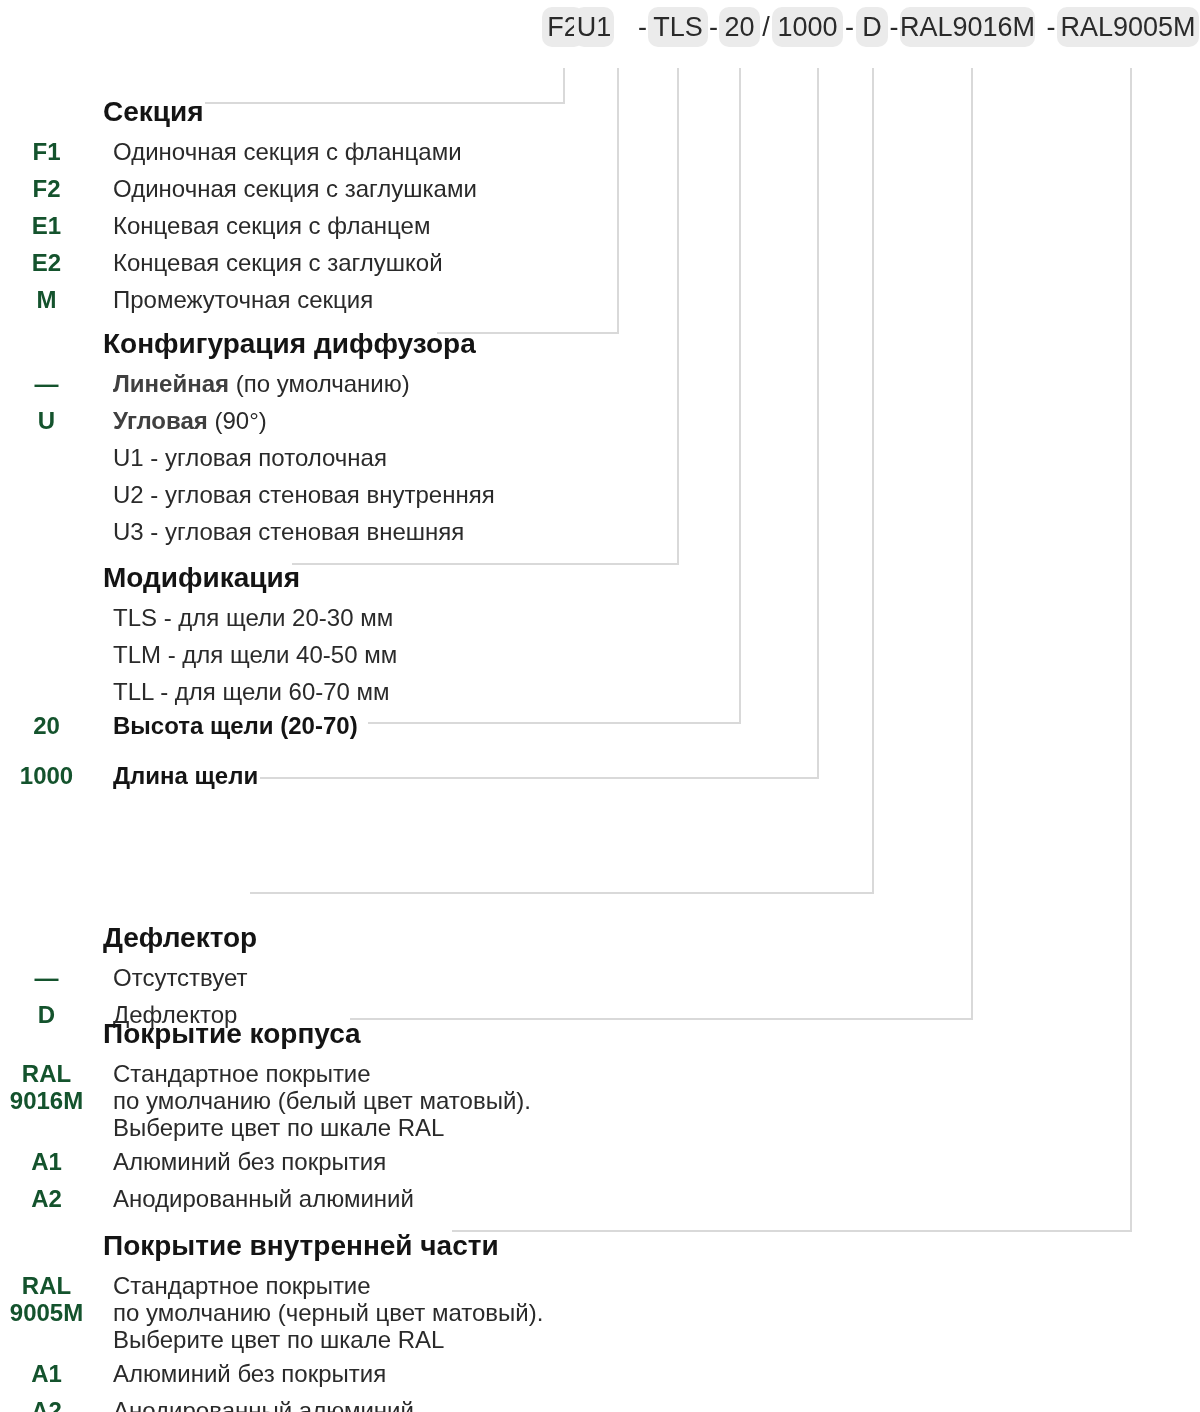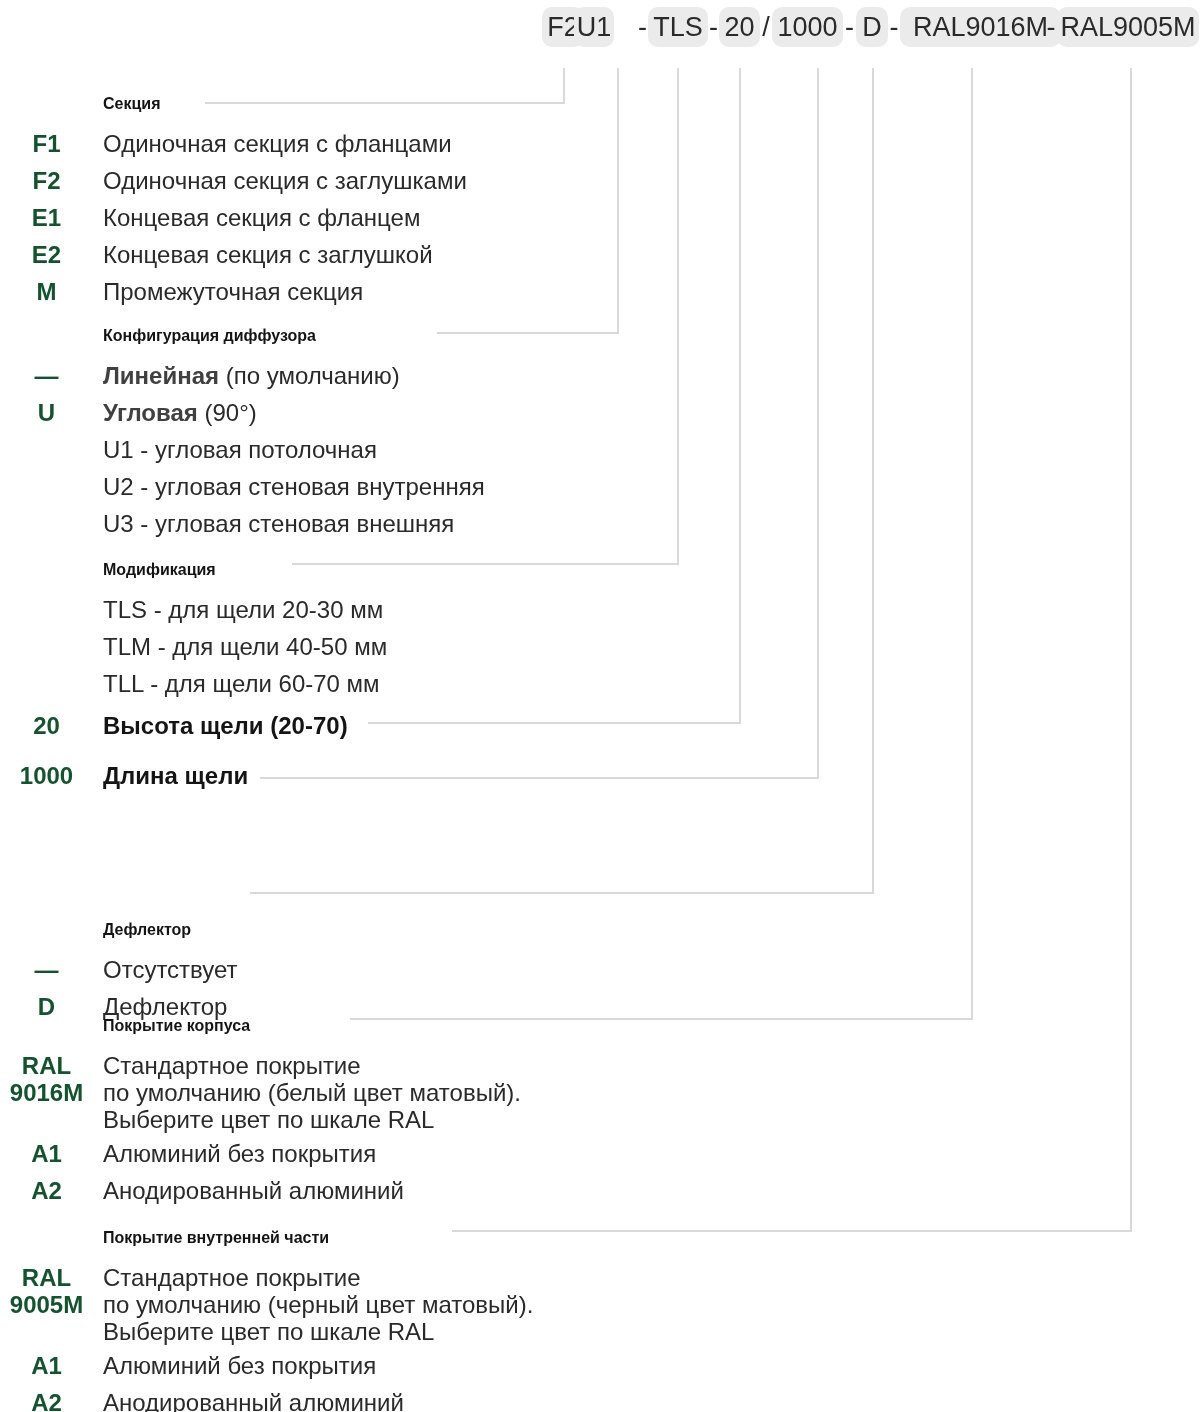--- a/index.html
+++ b/index.html
@@ -15,24 +15,24 @@
   }
   .sep{
     position:absolute;top:7px;height:40px;display:flex;align-items:center;justify-content:center;
     font-size:27px;color:#2a2a2a;
   }
   
   .vline{position:absolute;width:2px;background:#d9d9d9;}
   .hline{position:absolute;height:2px;background:#d9d9d9;}
   
   .sec{position:absolute;left:0;width:1200px;font-size:24px;line-height:28px;}
-  .hdr{margin:4px 0 12px 103px;font-size:16px;font-weight:700;color:#141414;line-height:28px;}
+  .hdr{margin:12px 0 12px 103px;font-size:28px;font-weight:700;color:#141414;line-height:28px;}
   .row{display:flex;margin-bottom:9px;}
   .code{flex:none;width:93px;text-align:center;font-weight:700;color:#14532d;}
-  .txt{margin-left:10px;color:#2a2a2a;}
+  .txt{margin-left:20px;color:#2a2a2a;}
   .txt b{font-weight:700;color:#404040;}
   .row.hl .txt{font-weight:700;color:#141414;}
   .row.multi{line-height:27px;margin-bottom:7px;}
   .code.stack span,.txt.stack span{display:block;}
   .note{margin:14px 0 0 103px;line-height:28px;color:#2a2a2a;}
   .note span{display:block;}
 </style>
 </head>
 <body>
 
@@ -44,21 +44,21 @@
     <div class="seg" style="left:574px;width:40px">U1</div>
     <span class="sep" style="left:637px;width:11px">-</span>
     <div class="seg" style="left:648px;width:60px">TLS</div>
     <span class="sep" style="left:708px;width:11px">-</span>
     <div class="seg" style="left:719px;width:41px">20</div>
     <span class="sep" style="left:760px;width:12px">/</span>
     <div class="seg" style="left:772px;width:71px">1000</div>
     <span class="sep" style="left:843px;width:13px">-</span>
     <div class="seg" style="left:856px;width:32px">D</div>
     <span class="sep" style="left:888px;width:12px">-</span>
-    <div class="seg" style="left:900px;width:161px">RAL9016M</div>
+    <div class="seg" style="left:900px;width:135px">RAL9016M</div>
     <span class="sep" style="left:1045px;width:12px">-</span>
     <div class="seg" style="left:1057px;width:142px">RAL9005M</div>
   </div>
 
   <div class="vline" style="left:563px;top:68px;height:36px"></div>
   <div class="vline" style="left:617px;top:68px;height:266px"></div>
   <div class="vline" style="left:677px;top:68px;height:497px"></div>
   <div class="vline" style="left:739px;top:68px;height:656px"></div>
   <div class="vline" style="left:817px;top:68px;height:711px"></div>
   <div class="vline" style="left:872px;top:68px;height:826px"></div>

